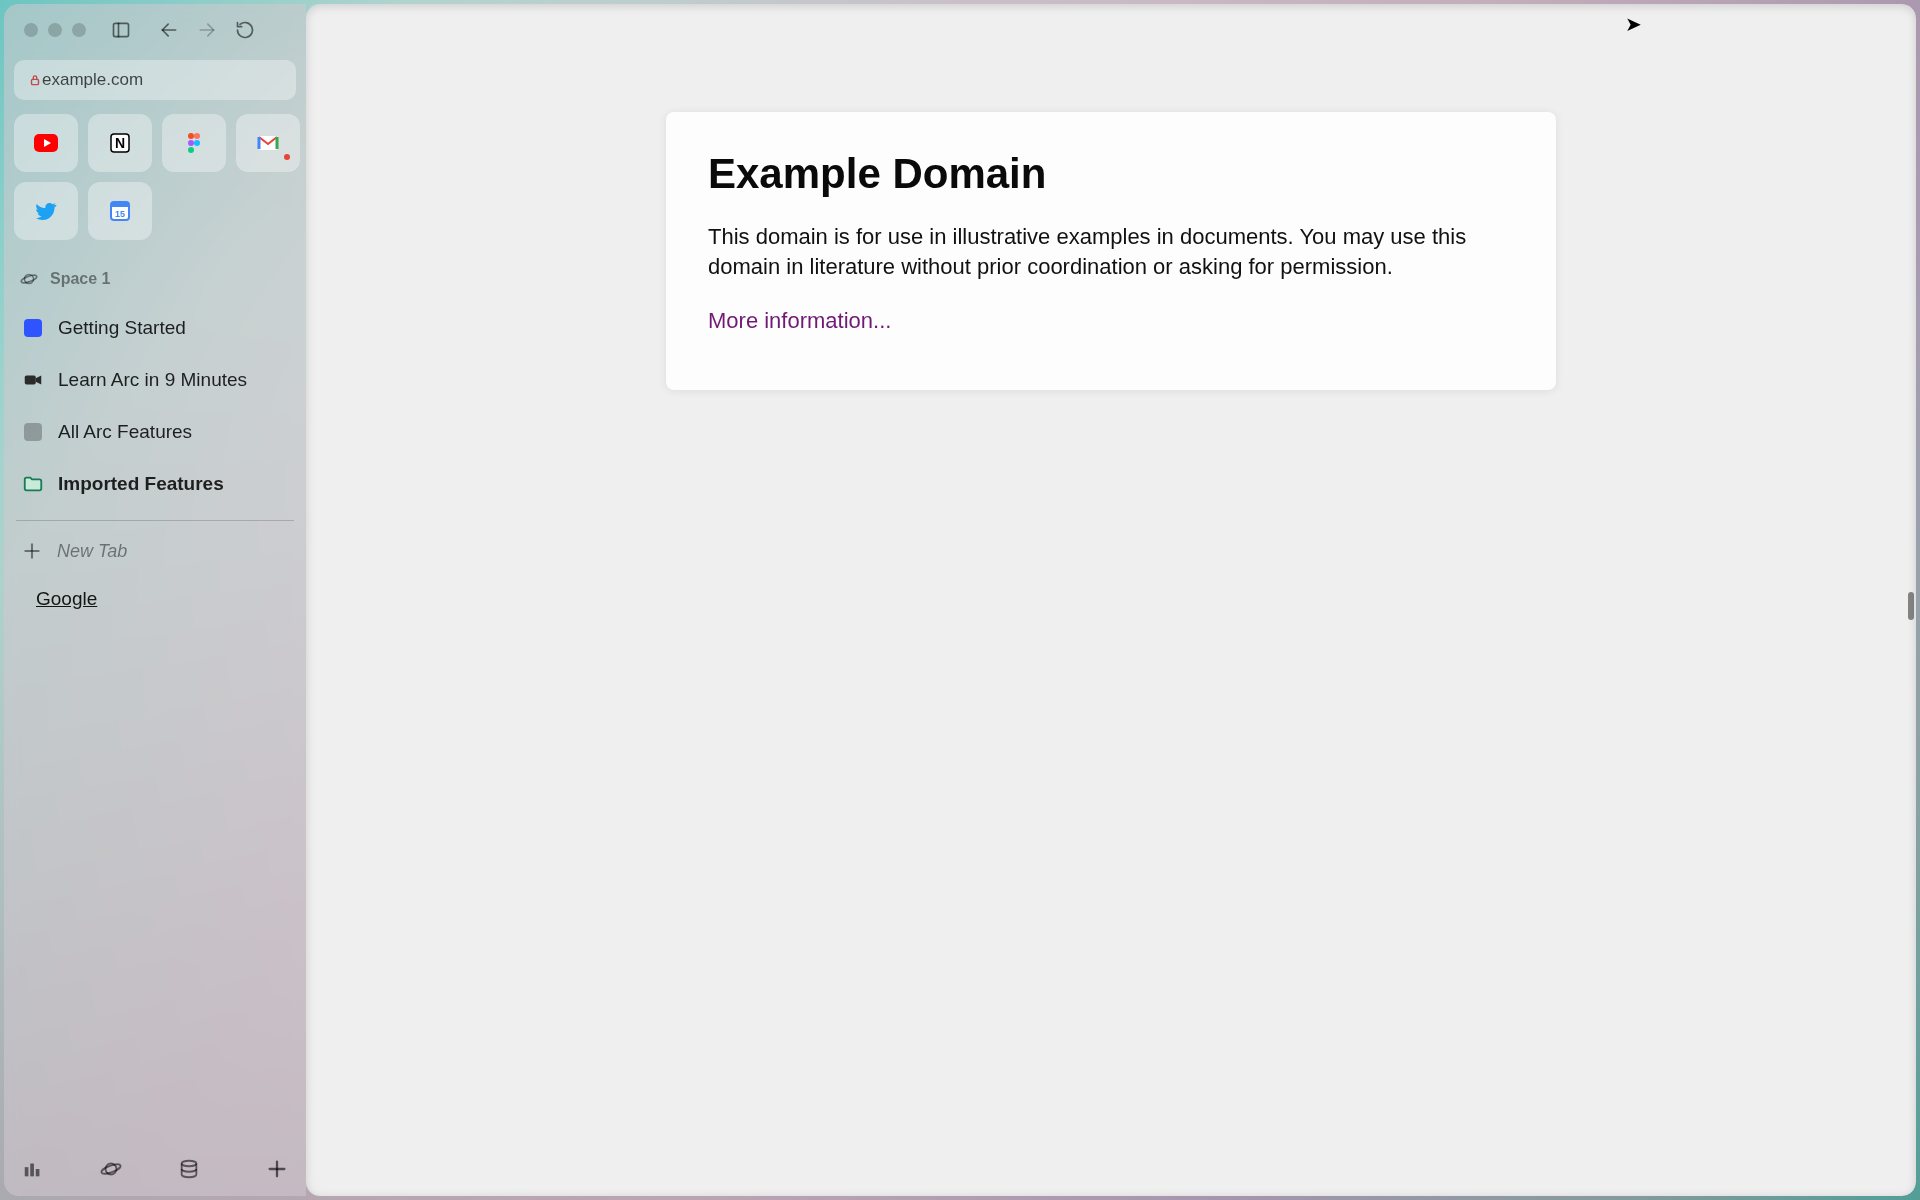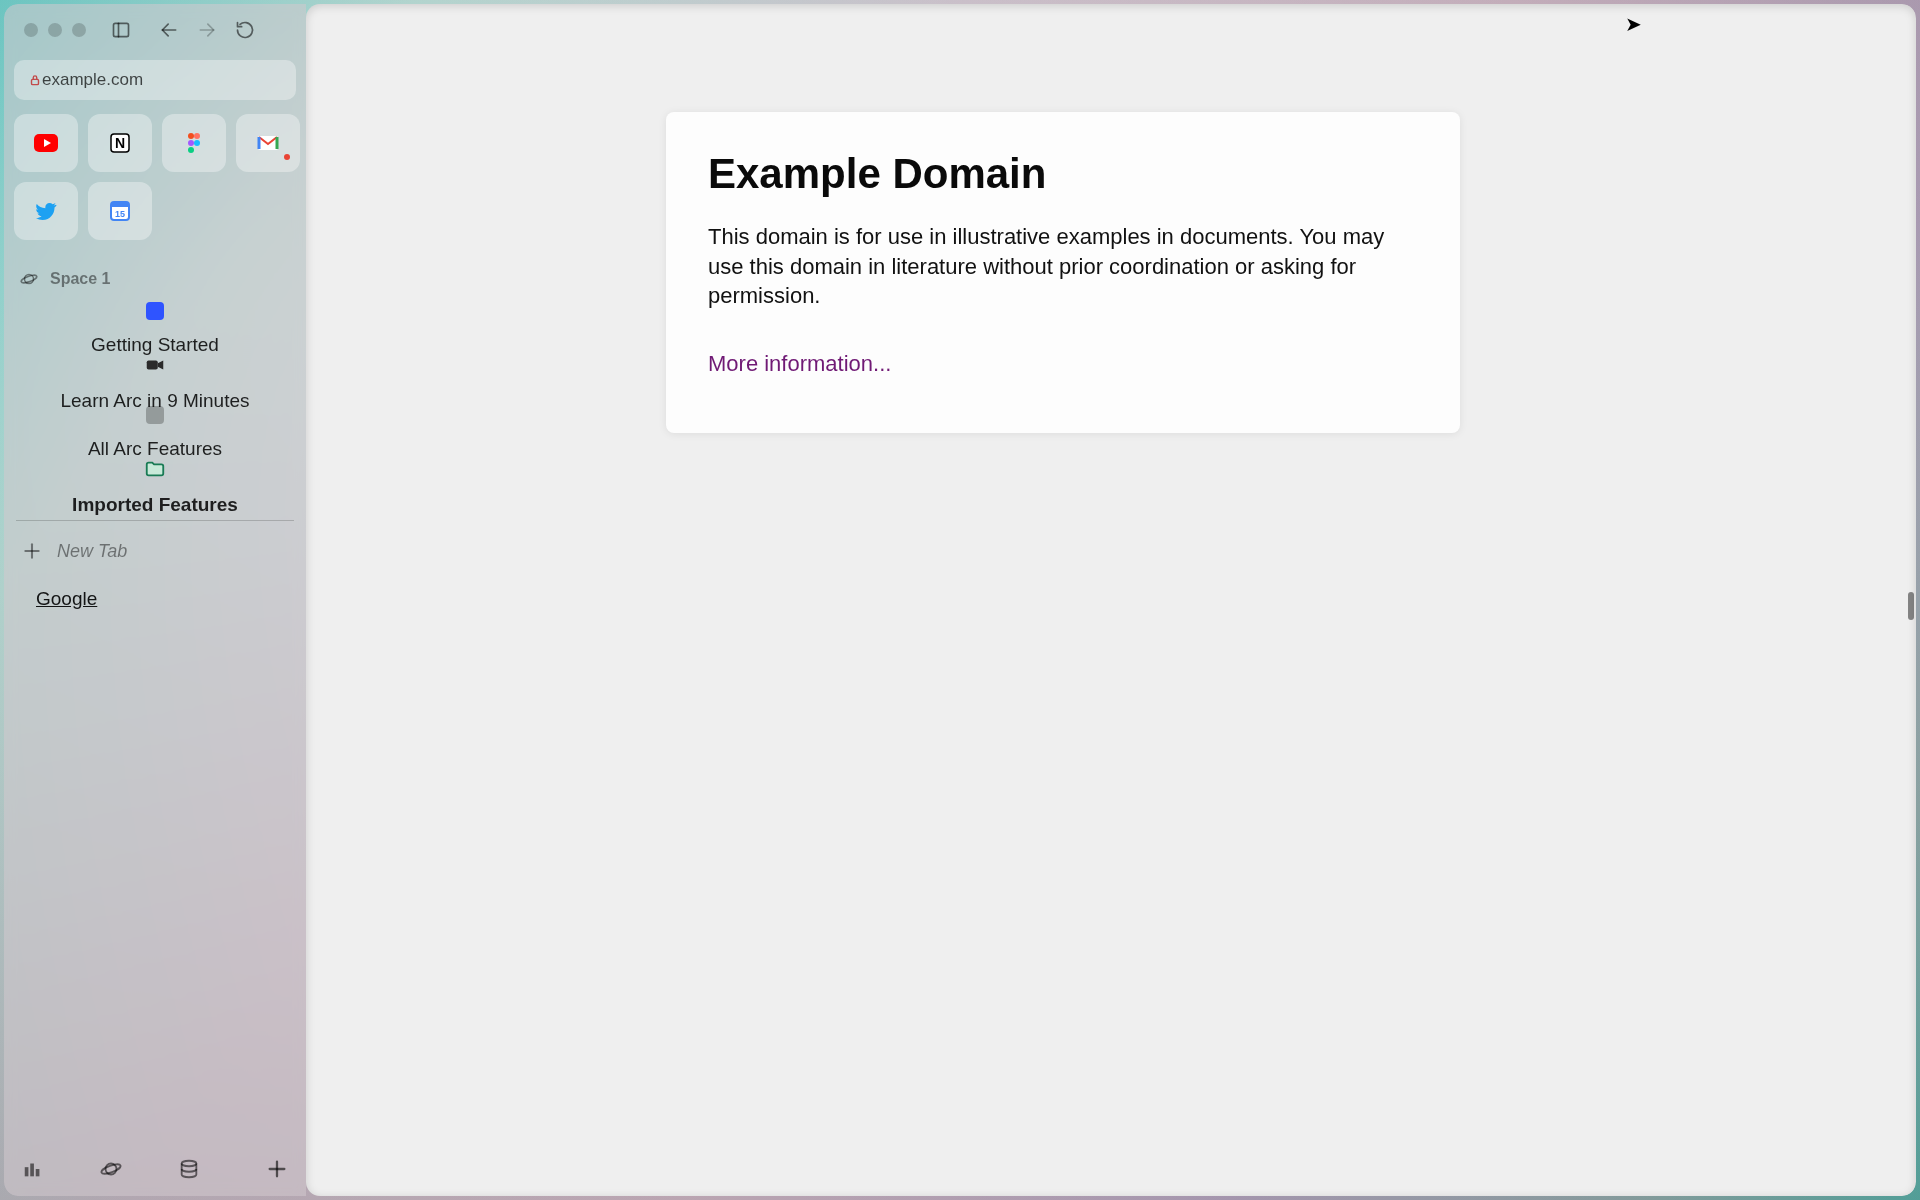--- a/index.html
+++ b/index.html
@@ -67,21 +67,21 @@
   .space-row {
     display:flex; align-items:flex-start; gap:12px;
     color:rgba(0,0,0,0.45); font-weight:600; font-size:16px;
     padding:6px 6px; margin-bottom:8px;
   }
   .space-row .planet { width:18px; height:18px; }
 
   .sidebar-item {
     display:flex; align-items:center; gap:14px;
     height:52px; padding:0 8px; border-radius:8px;
-    color:rgba(0,0,0,0.85); font-size:19px;flex-direction:column;
+    color:rgba(0,0,0,0.85); font-size:19px;
   }
   .sidebar-item .lead { width:22px; height:22px; display:flex; align-items:center; justify-content:center; }
   .sidebar-item.bold { font-weight:700; }
 
   .sq-blue { width:18px; height:18px; border-radius:4px; background:#2f54ff; }
   .sq-grey { width:18px; height:18px; border-radius:4px; background:rgba(0,0,0,0.25); }
 
   .divider { height:1px; background:rgba(0,0,0,0.18); margin:10px 2px 6px 2px; }
 
   .newtab-row {
@@ -109,27 +109,27 @@
   .content {
     flex:1; height:100%;
     background:#efefef;
     border-top-left-radius:14px; border-bottom-left-radius:14px;
     border-top-right-radius:14px; border-bottom-right-radius:14px;
     box-shadow: 0 2px 10px rgba(0,0,0,0.15) inset;
     position:relative;
   }
   .card {
     position:absolute; left:360px; top:108px;
-    width:794px;
+    width:890px;
     background:#fdfdfd; border-radius:8px;
     box-shadow:0 1px 8px rgba(0,0,0,0.08);
     padding:38px 42px 56px 42px;
   }
   .card h1 { font-size:42px; font-weight:800; color:#0a0a0a; margin-bottom:24px; }
-  .card p  { font-size:22px; color:#111; line-height:1.35; margin-bottom:40px; }
+  .card p  { font-size:22px; color:#111; line-height:1.35; margin-bottom:27px; }
   .card a  { font-size:22px; color:#701a75; text-decoration:none; }
 
   .cursor { position:absolute; left:1625px; top:12px; font-size:20px; color:#000; pointer-events:none; }
 
   .scroll-nub {
     position:absolute; right:2px; top:588px; width:6px; height:28px;
     background:rgba(0,0,0,0.45); border-radius:3px;
   }
 </style>
 </head>

